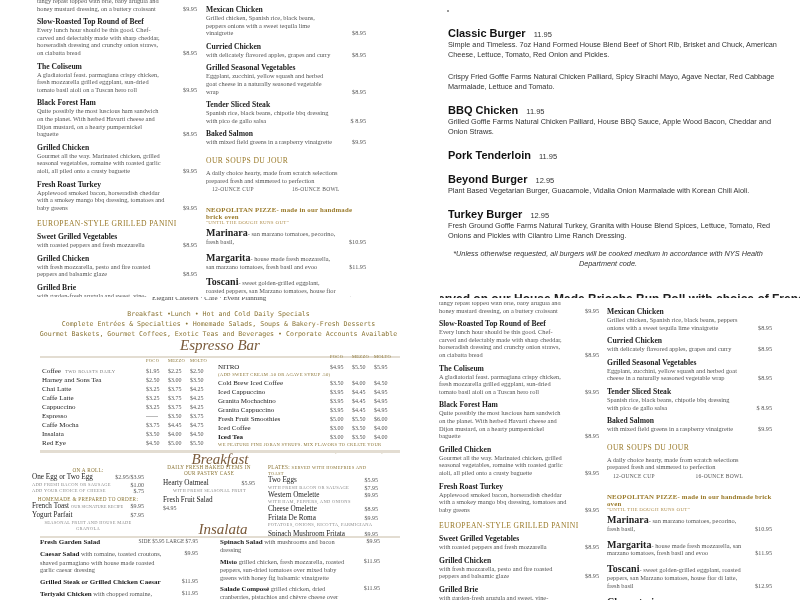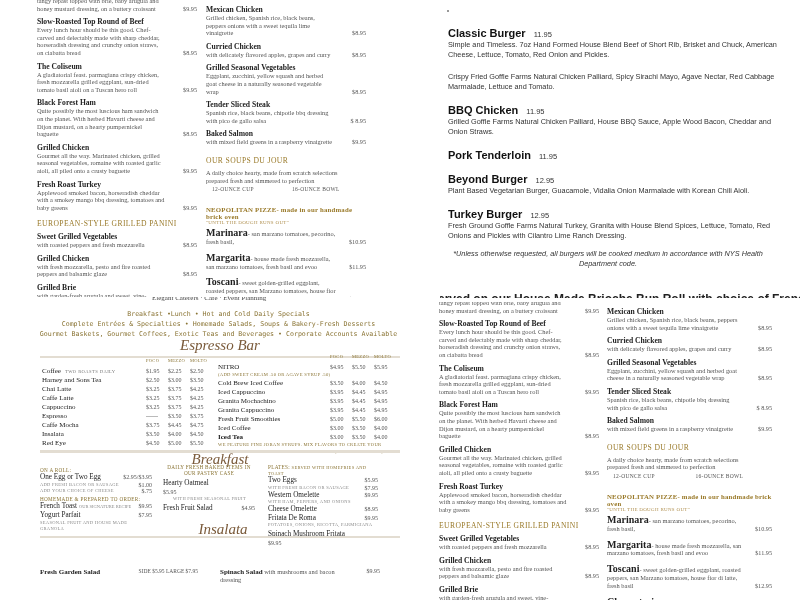--- a/index.html
+++ b/index.html
@@ -40,21 +40,21 @@
   .drink-row .dp { width: 22px; text-align: left; color: #555; font-size: 6px; }
   .size-head { display: flex; font-size: 4.5px; color: #8a7434; letter-spacing: 0.3px; height: 8px; }
   .size-head .dn { flex: 1; }
   .size-head .dp { width: 22px; }
   .small-caps-note { font-size: 4.6px; color: #8a7434; letter-spacing: 0.3px; line-height: 7px; }
   .bk-label { font-size: 5.2px; color: #8a7434; letter-spacing: 0.3px; }
   .bk-row { display: flex; justify-content: space-between; font-family: "Liberation Serif", serif; font-size: 7.2px; color: #222; line-height: 8.5px; }
   .bk-row .p { font-size: 6px; color: #555; }
   .bk-sub { font-size: 4.5px; color: #888; letter-spacing: 0.3px; display: flex; justify-content: space-between; line-height: 6px; }
   .bk-sub .p { font-size: 6px; color: #555; letter-spacing: 0; }
-  .salad { font-family: "Liberation Serif", serif; font-size: 6.4px; color: #555; line-height: 7.4px; margin-bottom: 4px; position: relative; padding-right: 34px; margin-top: 30px; }
+  .salad { font-family: "Liberation Serif", serif; font-size: 6.4px; color: #555; line-height: 7.4px; margin-bottom: 4px; position: relative; padding-right: 34px; }
   .salad b { color: #222; font-size: 7px; }
   .salad .sp { position: absolute; right: 0; top: 0; font-size: 6px; color: #555; }
 </style>
 </head>
 <body>
 
 <div class="panel" style="left:0;top:0;width:440px;height:300px;">
   <div style="position:absolute;left:37px;top:-3px;width:160px;">
     <div class="sm-item">
       <div class="sm-desc"><span>tangy repast topped with brie, baby arugula and honey mustard dressing, on a buttery croissant</span><span class="sm-price">$9.95</span></div>
@@ -293,21 +293,21 @@
         <span class="dp">$3.50</span>
         <span class="dp">$4.00</span>
       </div>
     <div class="small-caps-note" style="width:170px;">WE FEATURE FINE JOBAN SYRUPS. MIX FLAVORS TO CREATE YOUR OWN SIGNATURE DRINKS AND COMBINATIONS! (ADD .75 PER SHOT)</div>
   </div>
 
   <div class="rule" style="position:absolute;left:40px;top:153px;width:360px;border-top-width:3px;"></div>
 
   <div class="section-title" style="position:absolute;left:160px;top:154px;width:120px;">Breakfast</div>
 
-  <div style="position:absolute;left:40px;top:170px;width:112px;font-family:'Liberation Serif',serif;">
+  <div style="position:absolute;left:32px;top:170px;width:112px;font-family:'Liberation Serif',serif;text-align:center;">
     <div class="bk-label">ON A ROLL:</div>
     <div class="bk-row">
         <span>One Egg or Two Egg</span>
         <span class="p">$2.95/$3.95</span>
       </div>
     <div class="bk-sub">
         <span>ADD FRESH BACON OR SAUSAGE</span>
         <span class="p">$1.00</span>
       </div>
     <div class="bk-sub">
@@ -321,26 +321,26 @@
       </div>
     <div class="bk-row">
         <span>Yogurt Parfait</span>
         <span class="p">$7.95</span>
       </div>
     <div class="bk-sub">SEASONAL FRUIT AND HOUSE MADE GRANOLA</div>
   </div>
 
   <div style="position:absolute;left:163px;top:167px;width:92px;font-family:'Liberation Serif',serif;">
     <div class="bk-label" style="text-align:center;line-height:6px;">DAILY FRESH BAKED ITEMS IN OUR PASTRY CASE</div>
-    <div class="bk-row" style="margin-top:3px;flex-direction:column;">
+    <div class="bk-row" style="margin-top:3px;">
         <span>Hearty Oatmeal</span>
         <span class="p">$5.95</span>
       </div>
     <div class="bk-sub" style="padding-left:10px;">WITH FRESH SEASONAL FRUIT</div>
-    <div class="bk-row" style="margin-top:2px;">
+    <div class="bk-row" style="margin-top:2px;flex-direction:column;">
         <span>Fresh Fruit Salad</span>
         <span class="p">$4.95</span>
       </div>
   </div>
 
   <div style="position:absolute;left:268px;top:167px;width:110px;font-family:'Liberation Serif',serif;">
     <div class="bk-label"><span>PLATES:</span> <span style="font-size:4.5px;">SERVED WITH HOMEFRIES AND TOAST</span></div>
     <div class="bk-row">
         <span>Two Eggs</span>
         <span class="p">$5.95</span>
@@ -356,21 +356,21 @@
     <div class="bk-sub">WITH HAM, PEPPERS, AND ONIONS</div>
     <div class="bk-row">
         <span>Cheese Omelette</span>
         <span class="p">$8.95</span>
       </div>
     <div class="bk-row">
         <span>Fritata De Roma</span>
         <span class="p">$9.95</span>
       </div>
     <div class="bk-sub">POTATOES, ONIONS, RICOTTA, PARMIGIANA</div>
-    <div class="bk-row" style="margin-top:2px;flex-direction:column;">
+    <div class="bk-row" style="margin-top:2px;">
         <span>Spinach Mushroom Fritata</span>
         <span class="p">$9.95</span>
       </div>
   </div>
 
   <div class="section-title" style="position:absolute;left:163px;top:224px;width:120px;">Insalata</div>
   <div class="rule" style="position:absolute;left:40px;top:239px;width:360px;"></div>
 
   <div style="position:absolute;left:40px;top:241px;width:158px;">
     <div class="salad" style="padding-right:0;"><b>Fresh Garden Salad</b><span style="position:absolute;right:0;top:0;font-size:5.5px;">SIDE $5.95   LARGE $7.95</span></div>

